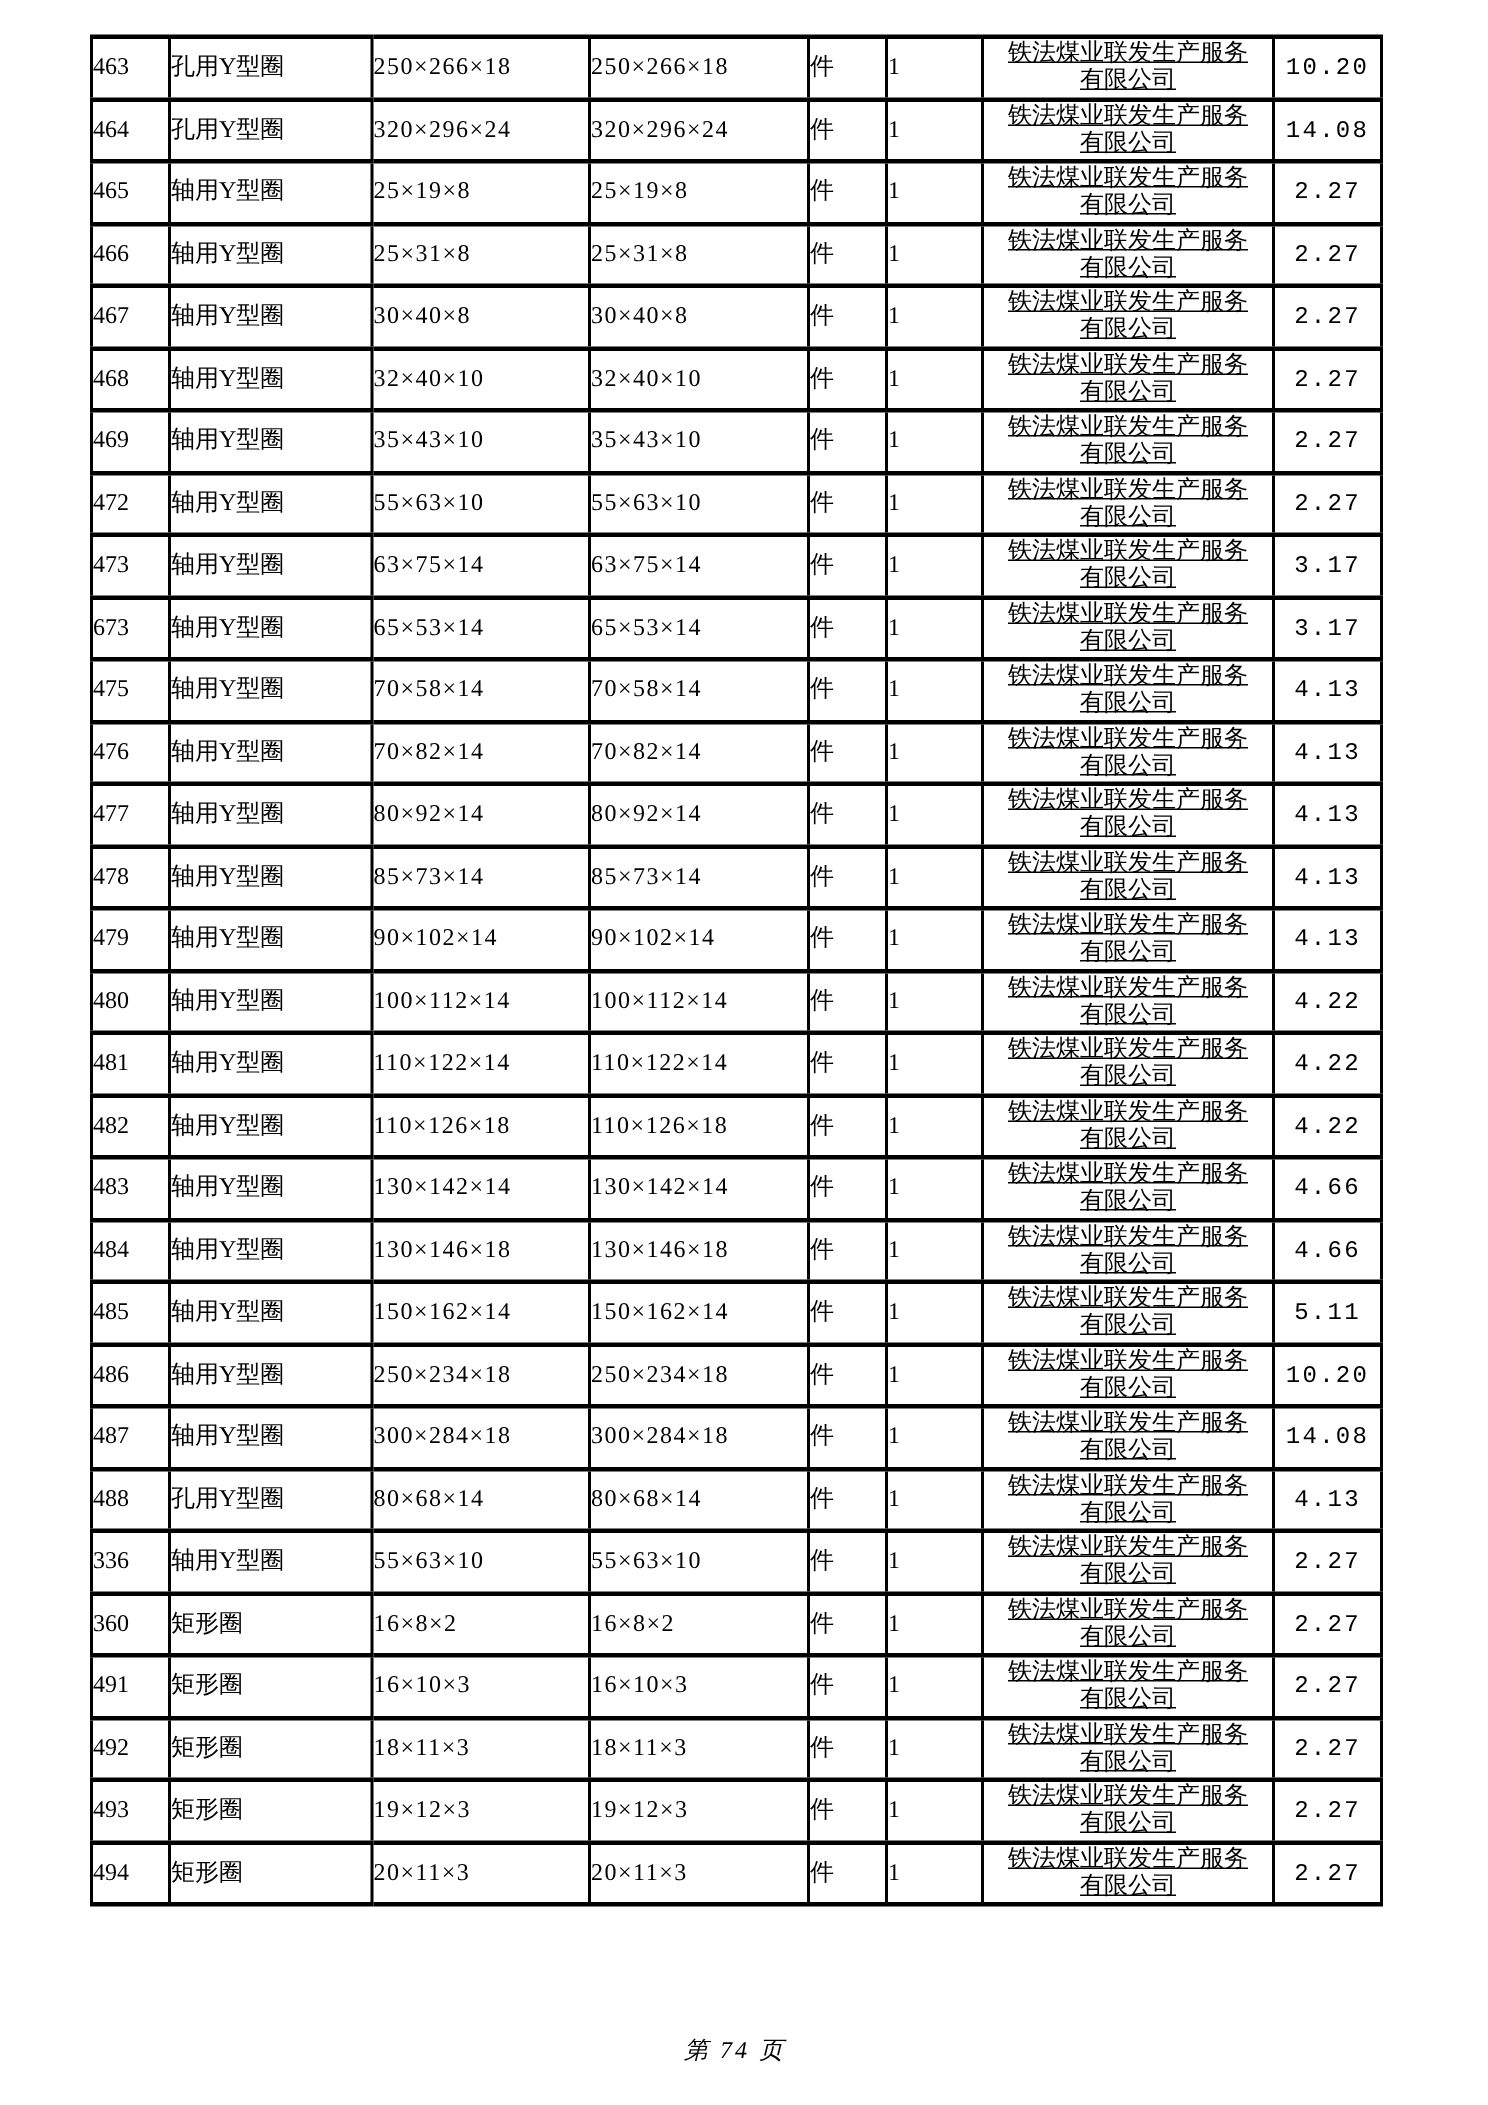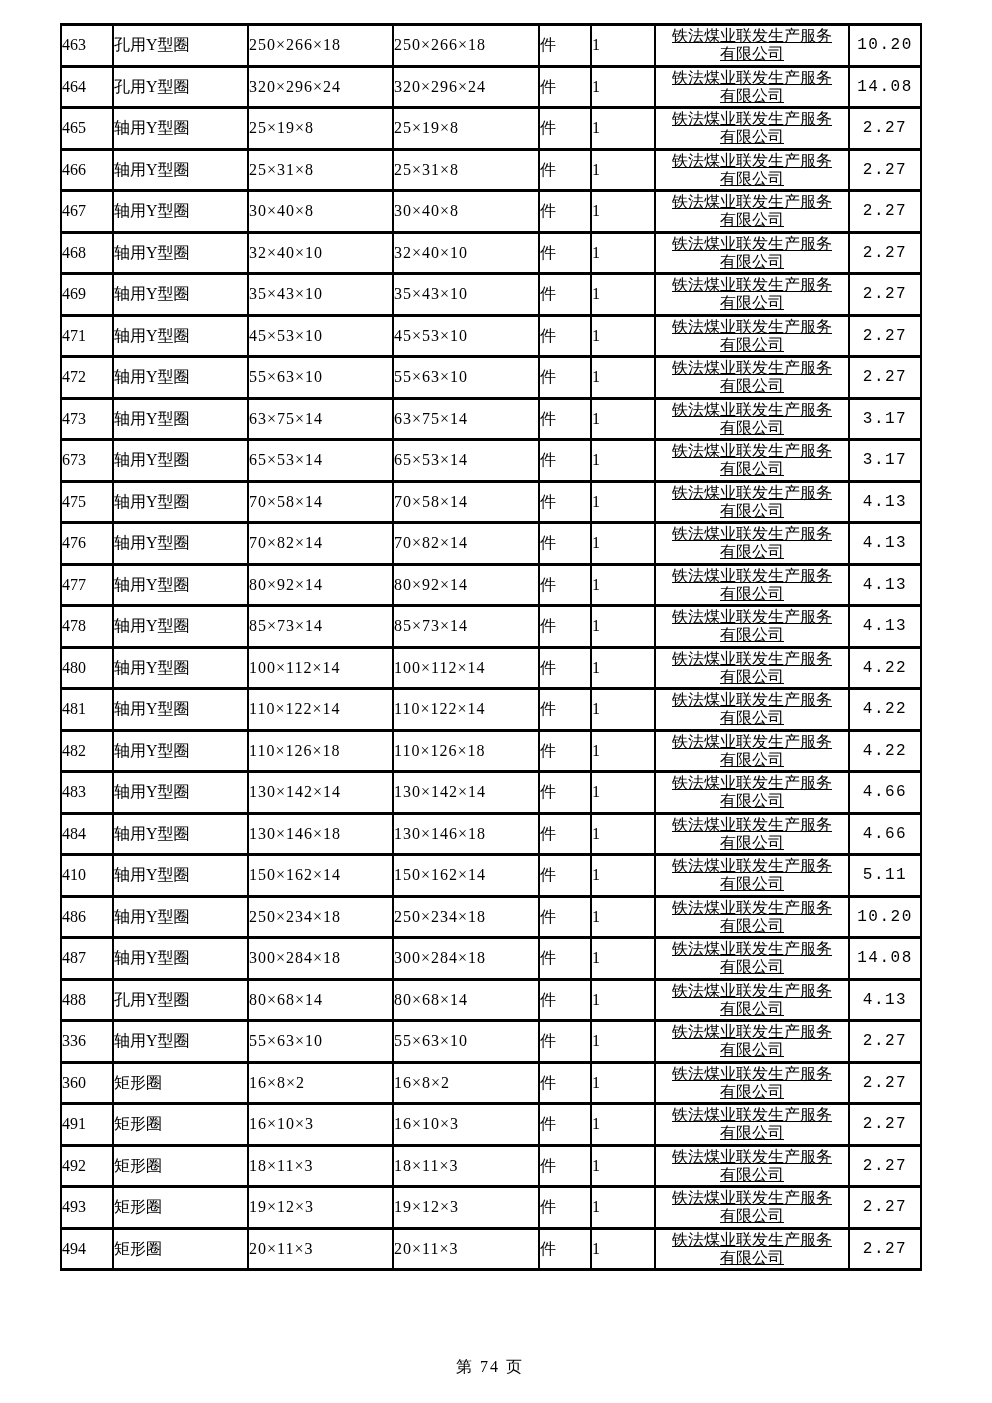--- a/index.html
+++ b/index.html
@@ -44,20 +44,21 @@
   td.c-supplier { text-align: center; font-size: 15px; line-height: 18px; white-space: normal; text-decoration: underline; }
   td.c-price  { text-align: center; font-size: 15px; letter-spacing: 1.5px; font-family: Liberation Mono, monospace; }
   .footer {
     position: absolute;
     left: 60px;
     top: 1357px;
     width: 860px;
     text-align: center;
     font-size: 16px;
     letter-spacing: 2px;
+    font-style: italic;
   }
 </style>
 </head>
 <body>
 
 <div class="page">
   <table class="parts">
     <colgroup>
       <col style="width:52px">
       <col style="width:135px">
@@ -154,33 +155,20 @@
     <td class="c-spec">35×43×10</td>
     <td class="c-unit">件</td>
     <td class="c-qty">1</td>
     <td class="c-supplier">
       <div>铁法煤业联发生产服务</div>
       <div>有限公司</div>
     </td>
     <td class="c-price">2.27</td>
   </tr>
         <tr>
-    <td class="c-no">471</td>
-    <td class="c-name">轴用Y型圈</td>
-    <td class="c-spec">45×53×10</td>
-    <td class="c-spec">45×53×10</td>
-    <td class="c-unit">件</td>
-    <td class="c-qty">1</td>
-    <td class="c-supplier">
-      <div>铁法煤业联发生产服务</div>
-      <div>有限公司</div>
-    </td>
-    <td class="c-price">2.27</td>
-  </tr>
-        <tr>
     <td class="c-no">472</td>
     <td class="c-name">轴用Y型圈</td>
     <td class="c-spec">55×63×10</td>
     <td class="c-spec">55×63×10</td>
     <td class="c-unit">件</td>
     <td class="c-qty">1</td>
     <td class="c-supplier">
       <div>铁法煤业联发生产服务</div>
       <div>有限公司</div>
     </td>
@@ -258,20 +246,33 @@
     <td class="c-spec">85×73×14</td>
     <td class="c-unit">件</td>
     <td class="c-qty">1</td>
     <td class="c-supplier">
       <div>铁法煤业联发生产服务</div>
       <div>有限公司</div>
     </td>
     <td class="c-price">4.13</td>
   </tr>
         <tr>
+    <td class="c-no">479</td>
+    <td class="c-name">轴用Y型圈</td>
+    <td class="c-spec">90×102×14</td>
+    <td class="c-spec">90×102×14</td>
+    <td class="c-unit">件</td>
+    <td class="c-qty">1</td>
+    <td class="c-supplier">
+      <div>铁法煤业联发生产服务</div>
+      <div>有限公司</div>
+    </td>
+    <td class="c-price">4.13</td>
+  </tr>
+        <tr>
     <td class="c-no">480</td>
     <td class="c-name">轴用Y型圈</td>
     <td class="c-spec">100×112×14</td>
     <td class="c-spec">100×112×14</td>
     <td class="c-unit">件</td>
     <td class="c-qty">1</td>
     <td class="c-supplier">
       <div>铁法煤业联发生产服务</div>
       <div>有限公司</div>
     </td>
@@ -323,21 +324,21 @@
     <td class="c-spec">130×146×18</td>
     <td class="c-unit">件</td>
     <td class="c-qty">1</td>
     <td class="c-supplier">
       <div>铁法煤业联发生产服务</div>
       <div>有限公司</div>
     </td>
     <td class="c-price">4.66</td>
   </tr>
         <tr>
-    <td class="c-no">410</td>
+    <td class="c-no">485</td>
     <td class="c-name">轴用Y型圈</td>
     <td class="c-spec">150×162×14</td>
     <td class="c-spec">150×162×14</td>
     <td class="c-unit">件</td>
     <td class="c-qty">1</td>
     <td class="c-supplier">
       <div>铁法煤业联发生产服务</div>
       <div>有限公司</div>
     </td>
     <td class="c-price">5.11</td>

